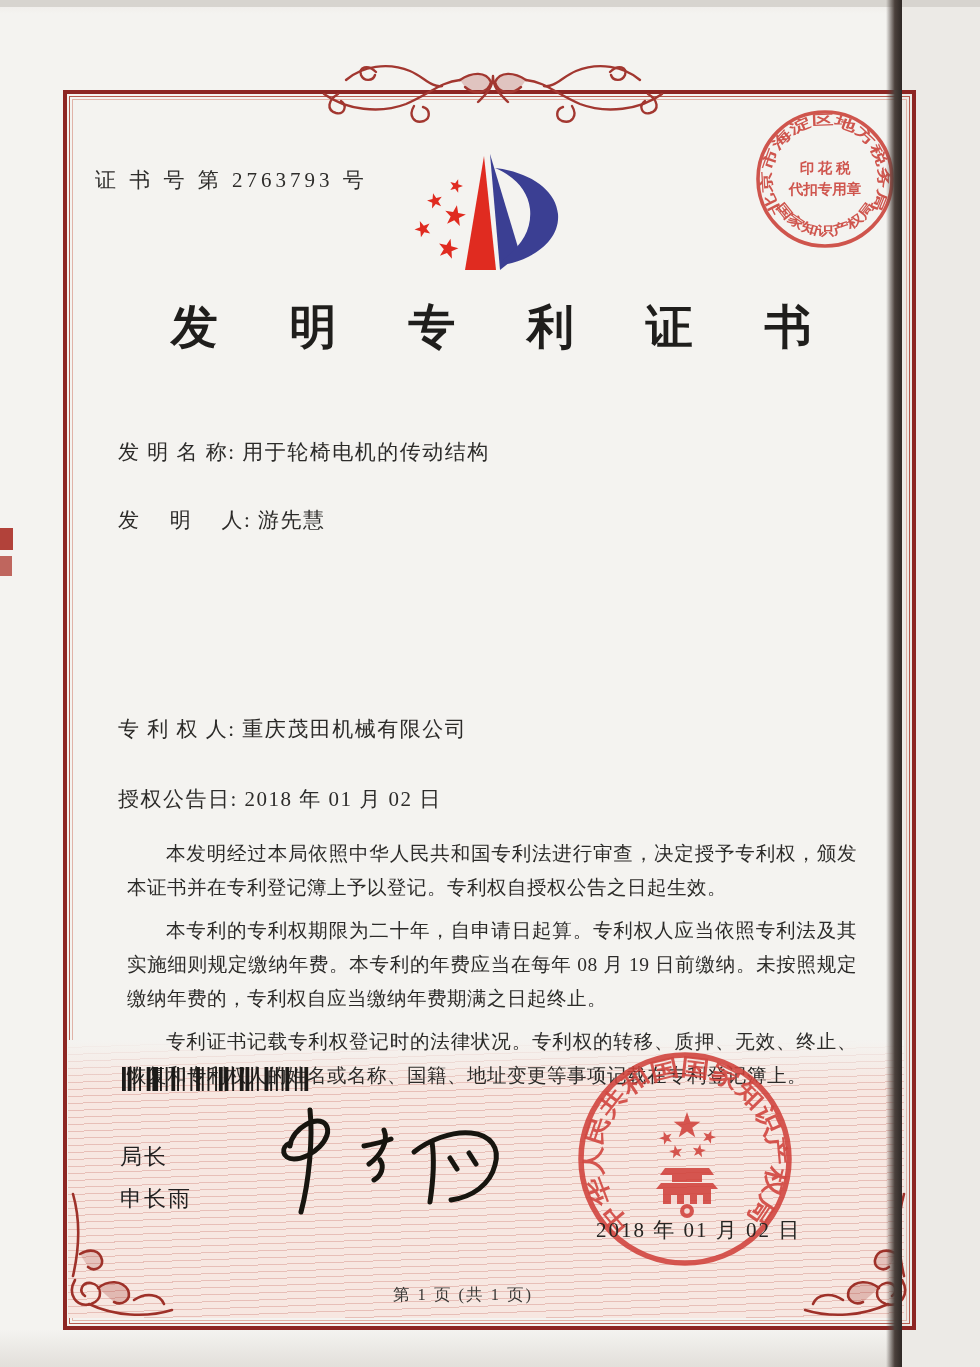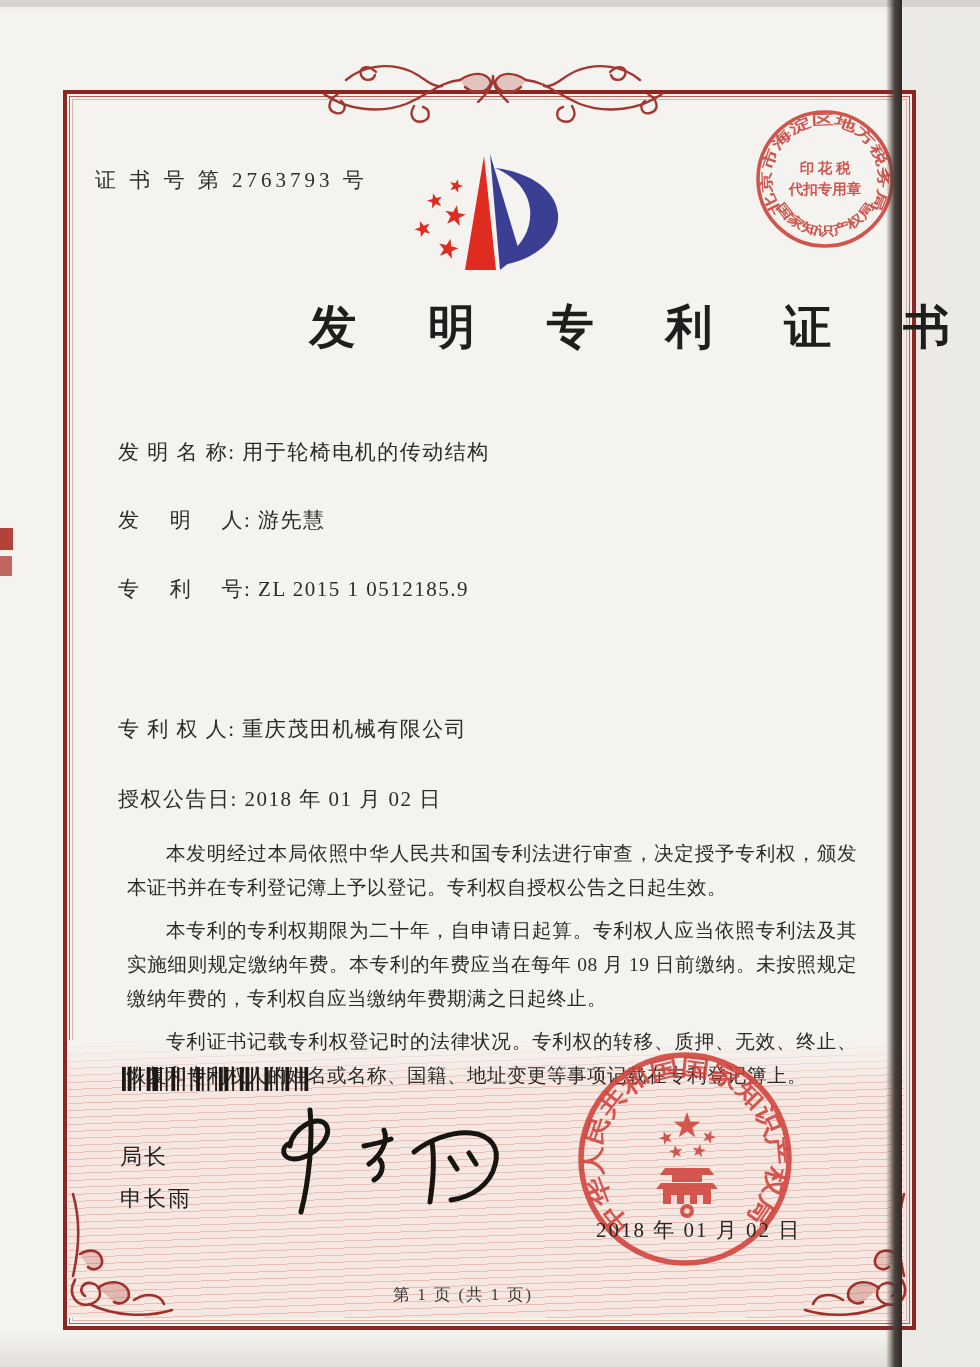--- a/index.html
+++ b/index.html
@@ -29,21 +29,21 @@
   
   .guilloche{
     position:absolute;left:68px;top:1040px;width:836px;height:278px;
     background:
       linear-gradient(180deg,#f4f3f0 0,rgba(244,243,240,0) 46px),
       repeating-linear-gradient(178deg,rgba(205,125,115,.38) 0 1px,rgba(205,125,115,0) 1px 7px),
       #f7e7e1;
   }
 
   .cert-no{position:absolute;left:95px;top:166px;font-size:21px;color:#2e2d2b;letter-spacing:4px;}
-  .title{position:absolute;left:0;top:296px;width:980px;text-align:right;
+  .title{position:absolute;left:0;top:296px;width:980px;text-align:center;
     font-size:47px;font-weight:bold;color:#1f1e1c;letter-spacing:30px;padding-left:32px;box-sizing:border-box;}
   .logo{position:absolute;left:408px;top:146px;}
   .stamp{position:absolute;left:752px;top:106px;width:146px;height:146px;opacity:.92;}
   .field{position:absolute;left:118px;font-size:21px;color:#2c2b29;letter-spacing:1.5px;white-space:pre;}
   .f0{top:438px;} .f1{top:506px;} .f2{top:575px;} .f3{top:645px;} .f4{top:715px;} .f5{top:785px;}
   .body-text{position:absolute;left:118px;top:828px;width:748px;}
   .body-text p{margin:9px;text-indent:2em;font-size:19.5px;line-height:34px;color:#2c2b29;text-align:justify;letter-spacing:.5px;}
   .barcode{position:absolute;left:120px;top:1066px;}
   .director-title{position:absolute;left:120px;top:1142px;font-family:"Liberation Sans",sans-serif;font-size:22px;color:#222;letter-spacing:2px;}
   .director-name{position:absolute;left:120px;top:1184px;font-family:Liberation Mono, monospace;font-size:22px;color:#222;letter-spacing:2px;}
@@ -149,21 +149,20 @@
       <textPath href="#stampBotArc" startOffset="8" textLength="118" lengthAdjust="spacingAndGlyphs">国家知识产权局</textPath>
     </text>
     <text x="73" y="67" text-anchor="middle" font-size="14.5" font-weight="bold" fill="#cc4840">印 花 税</text>
     <text x="73" y="88" text-anchor="middle" font-size="14.5" font-weight="bold" fill="#cc4840">代扣专用章</text>
   </svg>
 
   <div class="title">发 明 专 利 证 书</div>
 
   <div class="field f0"><span>发 明 名 称:</span> <span>用于轮椅电机的传动结构</span></div>
   <div class="field f1"><span>发　 明　 人:</span> <span>游先慧</span></div>
-  <div class="field f2"><span>专　 利　 号:</span> <span>ZL 2015 1 0512185.9</span></div>
   <div class="field f4"><span>专 利 权 人:</span> <span>重庆茂田机械有限公司</span></div>
   <div class="field f5"><span>授权公告日:</span> <span>2018 年 01 月 02 日</span></div>
 
   <div class="body-text">
     <p>本发明经过本局依照中华人民共和国专利法进行审查，决定授予专利权，颁发本证书并在专利登记簿上予以登记。专利权自授权公告之日起生效。</p>
     <p>本专利的专利权期限为二十年，自申请日起算。专利权人应当依照专利法及其实施细则规定缴纳年费。本专利的年费应当在每年 08 月 19 日前缴纳。未按照规定缴纳年费的，专利权自应当缴纳年费期满之日起终止。</p>
     <p>专利证书记载专利权登记时的法律状况。专利权的转移、质押、无效、终止、恢复和专利权人的姓名或名称、国籍、地址变更等事项记载在专利登记簿上。</p>
   </div>
 
   <svg class="barcode" id="barcode" width="256" height="26" viewBox="0 0 256 26">

